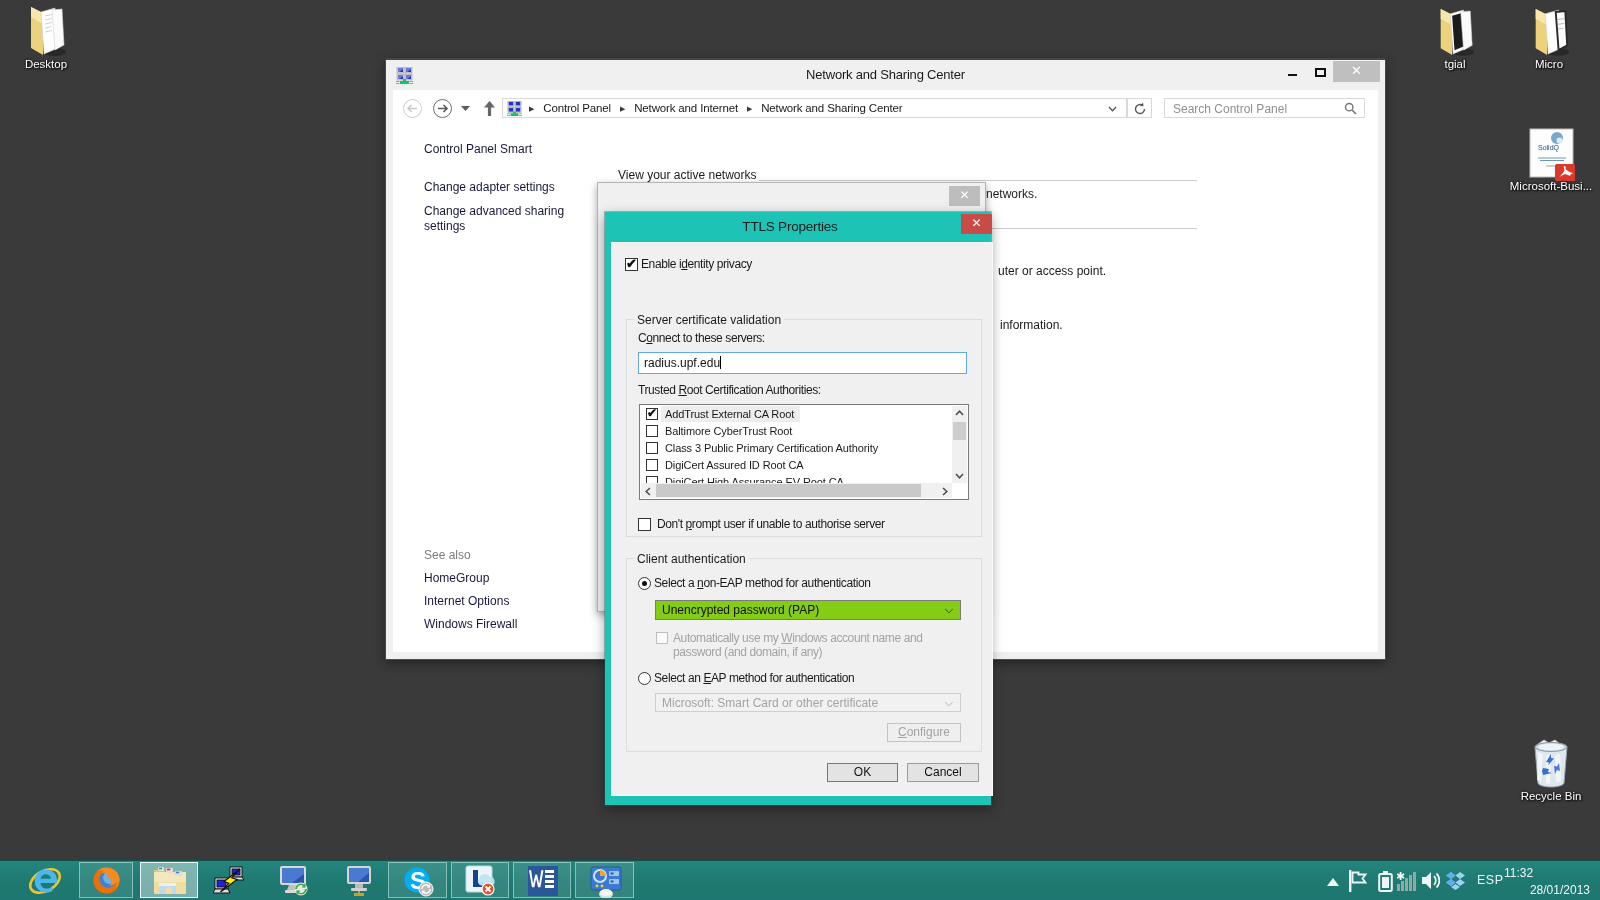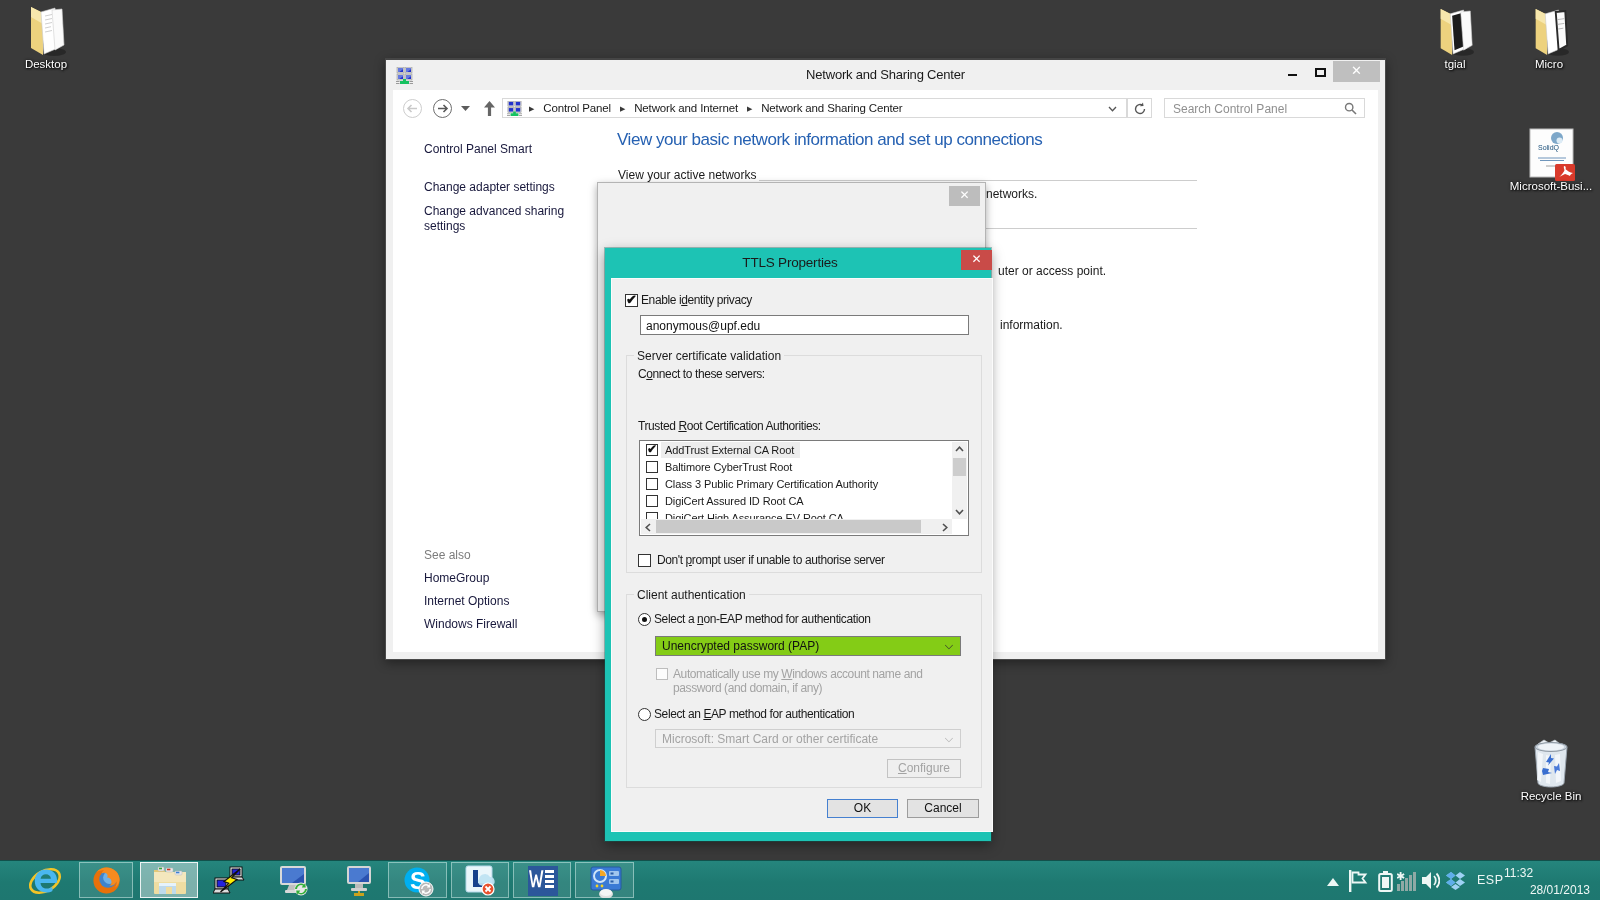--- a/index.html
+++ b/index.html
@@ -21,21 +21,21 @@
   .crumbtxt { font-size:12px; color:#1a1a1a; }
   .sep { color:#3a3a3a; font-size:7px; position:relative; top:-1px; }
   
   .navlink { position:absolute; font-size:12px; color:#18183c; }
   .frag { position:absolute; font-size:12px; color:#1a1a1a; }
   .hline { position:absolute; height:1px; background:#cdcdcd; }
   
   #eduroam { left:597px; top:182px; width:389px; height:430px; background:#f0f0f0; border:1px solid #b4b4b4; box-shadow:0 3px 8px rgba(0,0,0,.35); }
   #eduroam .txt { position:absolute; left:0; right:0; top:6px; text-align:center; font-size:14px; color:#1a1a1a; letter-spacing:-0.2px; }
   #eduroam .close { position:absolute; left:351px; top:3px; width:31px; height:20px; background:#bdbdbd; color:#fff; text-align:center; line-height:19px; font-size:12px; }
-  #ttls { left:605px; top:212px; width:386px; height:593px; background:#1dc3b4; box-shadow:0 0 0 1px rgba(10,100,92,.35), 0 4px 12px rgba(0,0,0,.4);margin-top:36px; }
+  #ttls { left:605px; top:212px; width:386px; height:593px; background:#1dc3b4; box-shadow:0 0 0 1px rgba(10,100,92,.35), 0 4px 12px rgba(0,0,0,.4); }
   #ttls .txt { position:absolute; left:0; right:16px; top:7px; text-align:center; font-size:13.5px; color:#1b1b1b; letter-spacing:-0.2px; }
   #ttls .close { position:absolute; left:356px; top:2px; width:31px; height:20px; background:#c94b48; color:#fff; text-align:center; line-height:19px; font-size:12px; }
   #tin { position:absolute; left:6px; top:30px; width:382px; height:554px; background:#f0f0f0; border:1px solid rgba(255,255,255,.75); }
   
   .cb { position:absolute; width:13px; height:13px; background:#fff; border:1px solid #333; }
   .cb.dis { border-color:#bdbdbd; background:#fcfcfc; }
   .chk { position:absolute; left:0px; top:-3px; font-size:13px; color:#111; font-weight:bold; }
   .radio { position:absolute; width:13px; height:13px; border-radius:50%; background:#fff; border:1px solid #333; }
   .radio .dot { position:absolute; left:3px; top:3px; width:5px; height:5px; border-radius:50%; background:#111; }
   .dlbl { position:absolute; font-size:12px; color:#1a1a1a; white-space:nowrap; letter-spacing:-0.4px; }
@@ -200,21 +200,20 @@
   </div>
 
   <div class="navlink" style="left:38px;top:82px;">Control Panel Smart</div>
   <div class="navlink" style="left:38px;top:120px;">Change adapter settings</div>
   <div class="navlink" style="left:38px;top:144px;width:148px;line-height:15px;">Change advanced sharing settings</div>
   <div class="navlink" style="left:38px;top:488px;color:#7c7c7c;">See also</div>
   <div class="navlink" style="left:38px;top:511px;">HomeGroup</div>
   <div class="navlink" style="left:38px;top:534px;">Internet Options</div>
   <div class="navlink" style="left:38px;top:557px;">Windows Firewall</div>
 
-  <div class="abs" style="left:231px;top:70px;font-size:17px;color:#2661b2;letter-spacing:-0.45px;">View your basic network information and set up connections</div>
   <div class="abs" style="left:232px;top:108px;font-size:12px;color:#1a1a1a;">View your active networks</div>
   <div class="hline" style="left:373px;top:120px;width:438px;"></div>
   <div class="hline" style="left:232px;top:168px;width:579px;"></div>
   <div class="frag" style="left:600px;top:127px;">networks.</div>
   <div class="frag" style="left:612px;top:204px;">uter or access point.</div>
   <div class="frag" style="left:614px;top:258px;">information.</div>
 </div>
 
 <div id="eduroam" class="abs">
   <div class="close">✕</div>
@@ -222,26 +221,26 @@
 
 <div id="ttls" class="abs">
   <div class="txt">TTLS Properties</div>
   <div class="close">✕</div>
   <div id="tin">
 
     <div class="cb" style="left:13px;top:15px;">
         <span class="chk">✔</span>
       </div>
     <div class="dlbl" style="left:29px;top:14px;">Enable i<u>d</u>entity privacy</div>
-    <input class="tinput" style="left: 28px; top: 36px; width: 329px; height: 20px;" value="anonymous@upf.edu" readonly="">
 
     <div class="group" style="left:14px;top:76px;width:356px;height:218px;">
       <div class="glbl">Server certificate validation</div>
     </div>
     <div class="dlbl" style="left:26px;top:88px;">C<u>o</u>nnect to these servers:</div>
+    <div class="tinput" style="left:26px;top:109px;width:329px;height:22px;border-color:#66a7e8;padding-top:3px;">radius.upf.edu<span style="display:inline-block;width:1px;height:13px;background:#000;vertical-align:-2px;"></span></div>
     <div class="dlbl" style="left:26px;top:140px;">Trusted <u>R</u>oot Certification Authorities:</div>
 
     <div class="abs" style="left:27px;top:161px;width:330px;height:96px;background:#fff;border:1px solid #7a7a7a;">
       <div class="abs" style="left:21px;top:1px;width:139px;height:16px;background:#ededed;"></div>
       <div class="cb" style="left:6px;top:3px;width:12px;height:12px;">
           <span class="chk" style="font-size:12px;top:-3px;">✔</span>
         </div>
       <div class="dlbl" style="left:25px;top:3px;font-size:11px;letter-spacing:-0.1px;">AddTrust External CA Root</div>
       <div class="cb" style="left:6px;top:20px;width:12px;height:12px;"></div>
       <div class="dlbl" style="left:25px;top:20px;font-size:11px;letter-spacing:-0.1px;">Baltimore CyberTrust Root</div>

